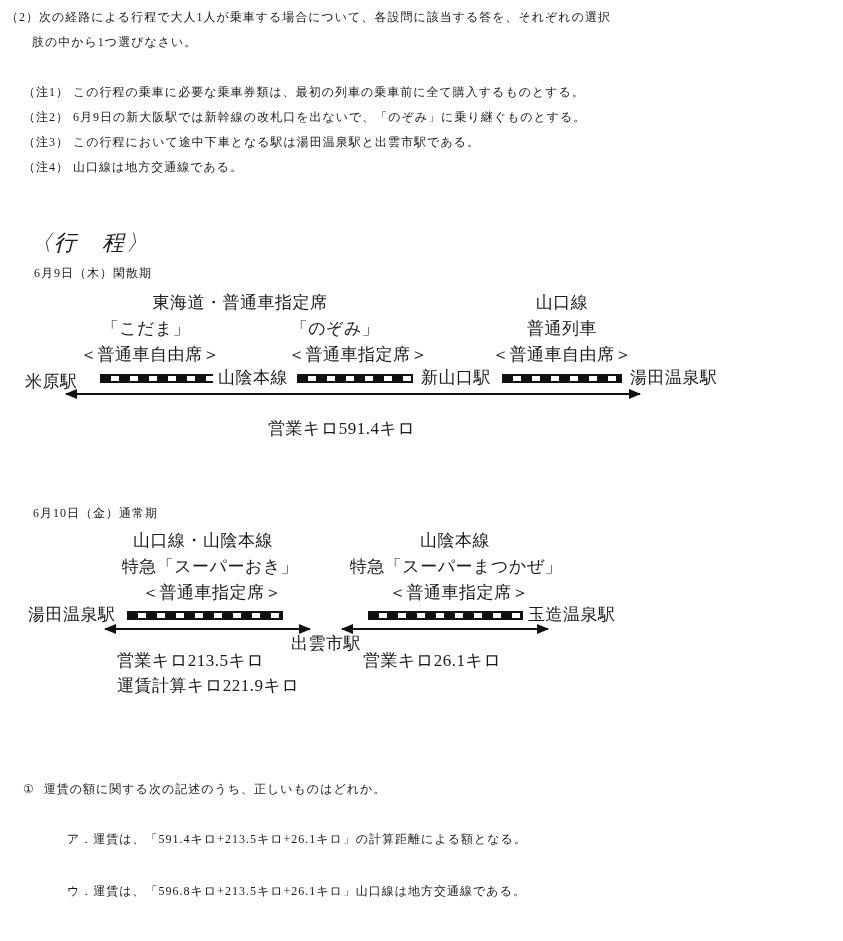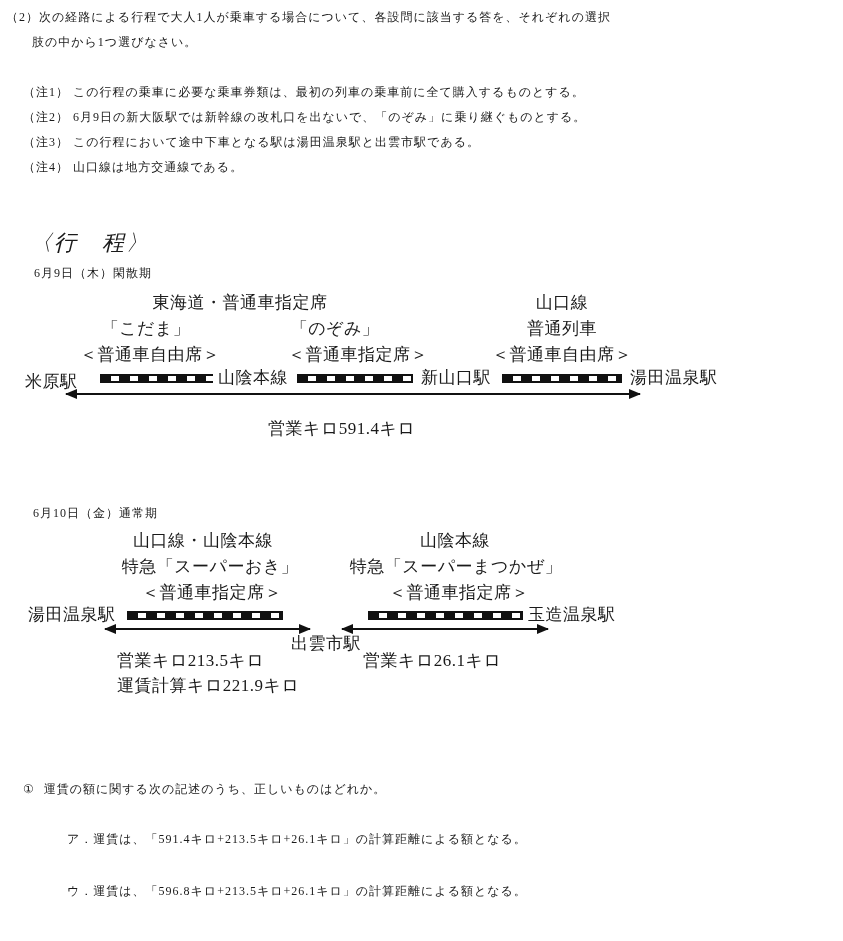--- a/index.html
+++ b/index.html
@@ -102,16 +102,16 @@
   <div class="abs diag" style="left:363px;top:651px;">営業キロ26.1キロ</div>
 
   <div class="abs body-text" style="left:23px;top:782px;">
     <span class="qlabel">①</span><span>運賃の額に関する次の記述のうち、正しいものはどれか。</span>
   </div>
 
   <div class="abs body-text" style="left:67px;top:832px;">
     <span>ア．</span><span>運賃は、「591.4キロ+213.5キロ+26.1キロ」の計算距離による額となる。</span>
   </div>
   <div class="abs body-text" style="left:67px;top:884px;">
-    <span>ウ．</span><span>運賃は、「596.8キロ+213.5キロ+26.1キロ」の計算距離による額となる。</span>
+    <span>ウ．</span><span>運賃は、「596.8キロ+213.5キロ+26.1キロ」山口線は地方交通線である。</span>
   </div>
 
 </div>
 
 </body></html>

